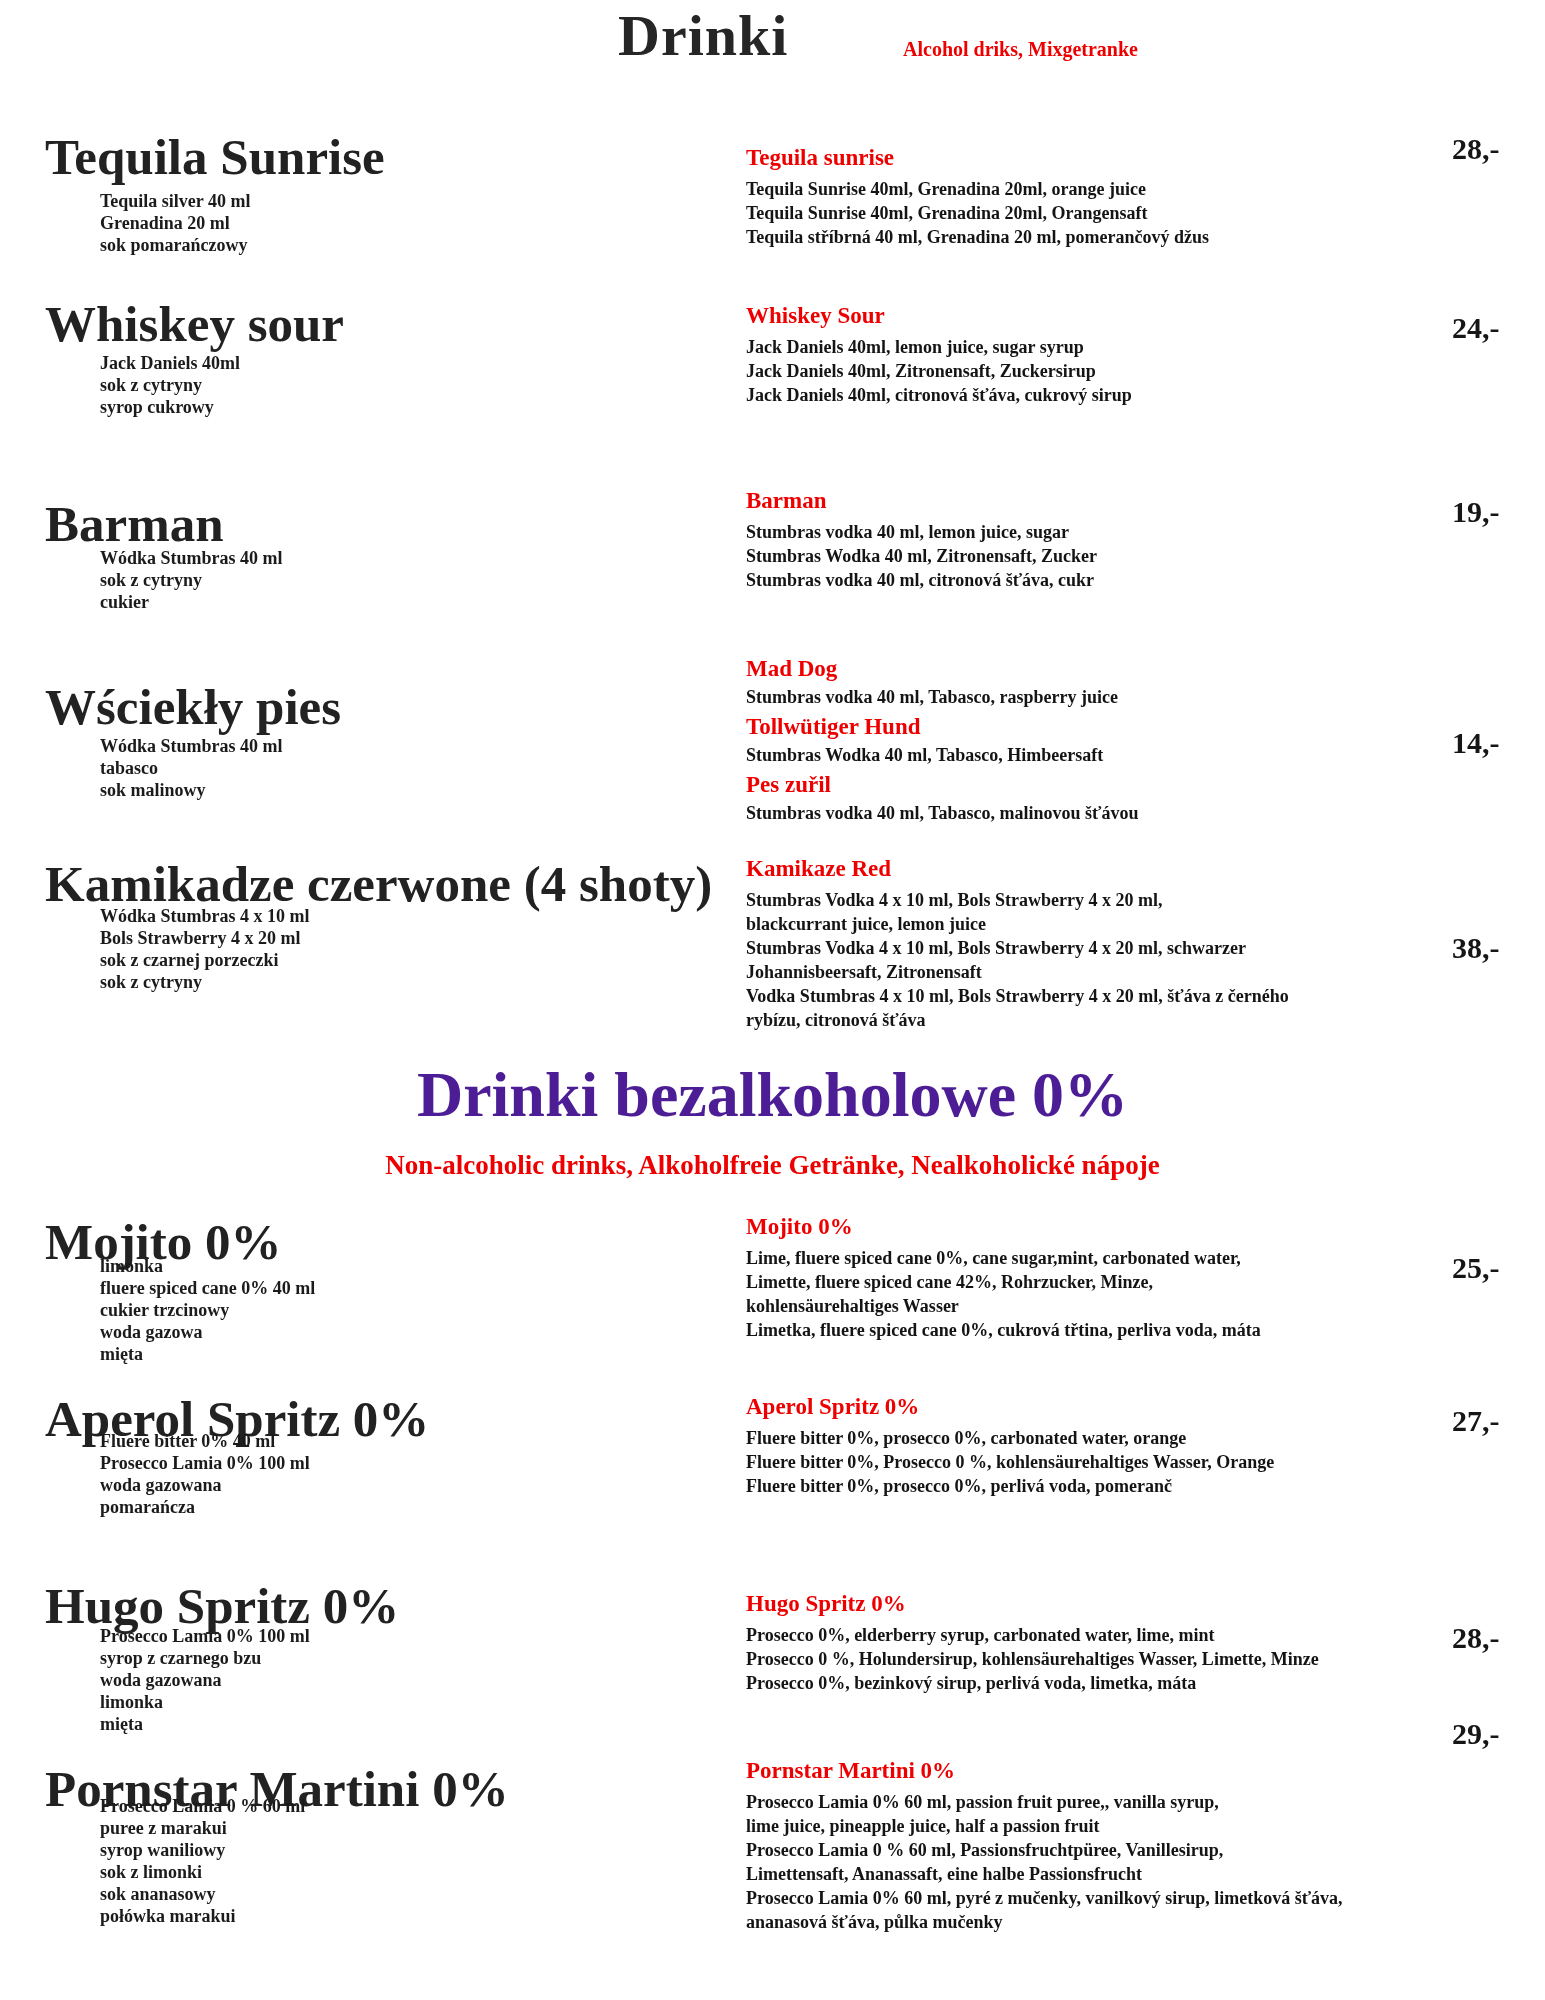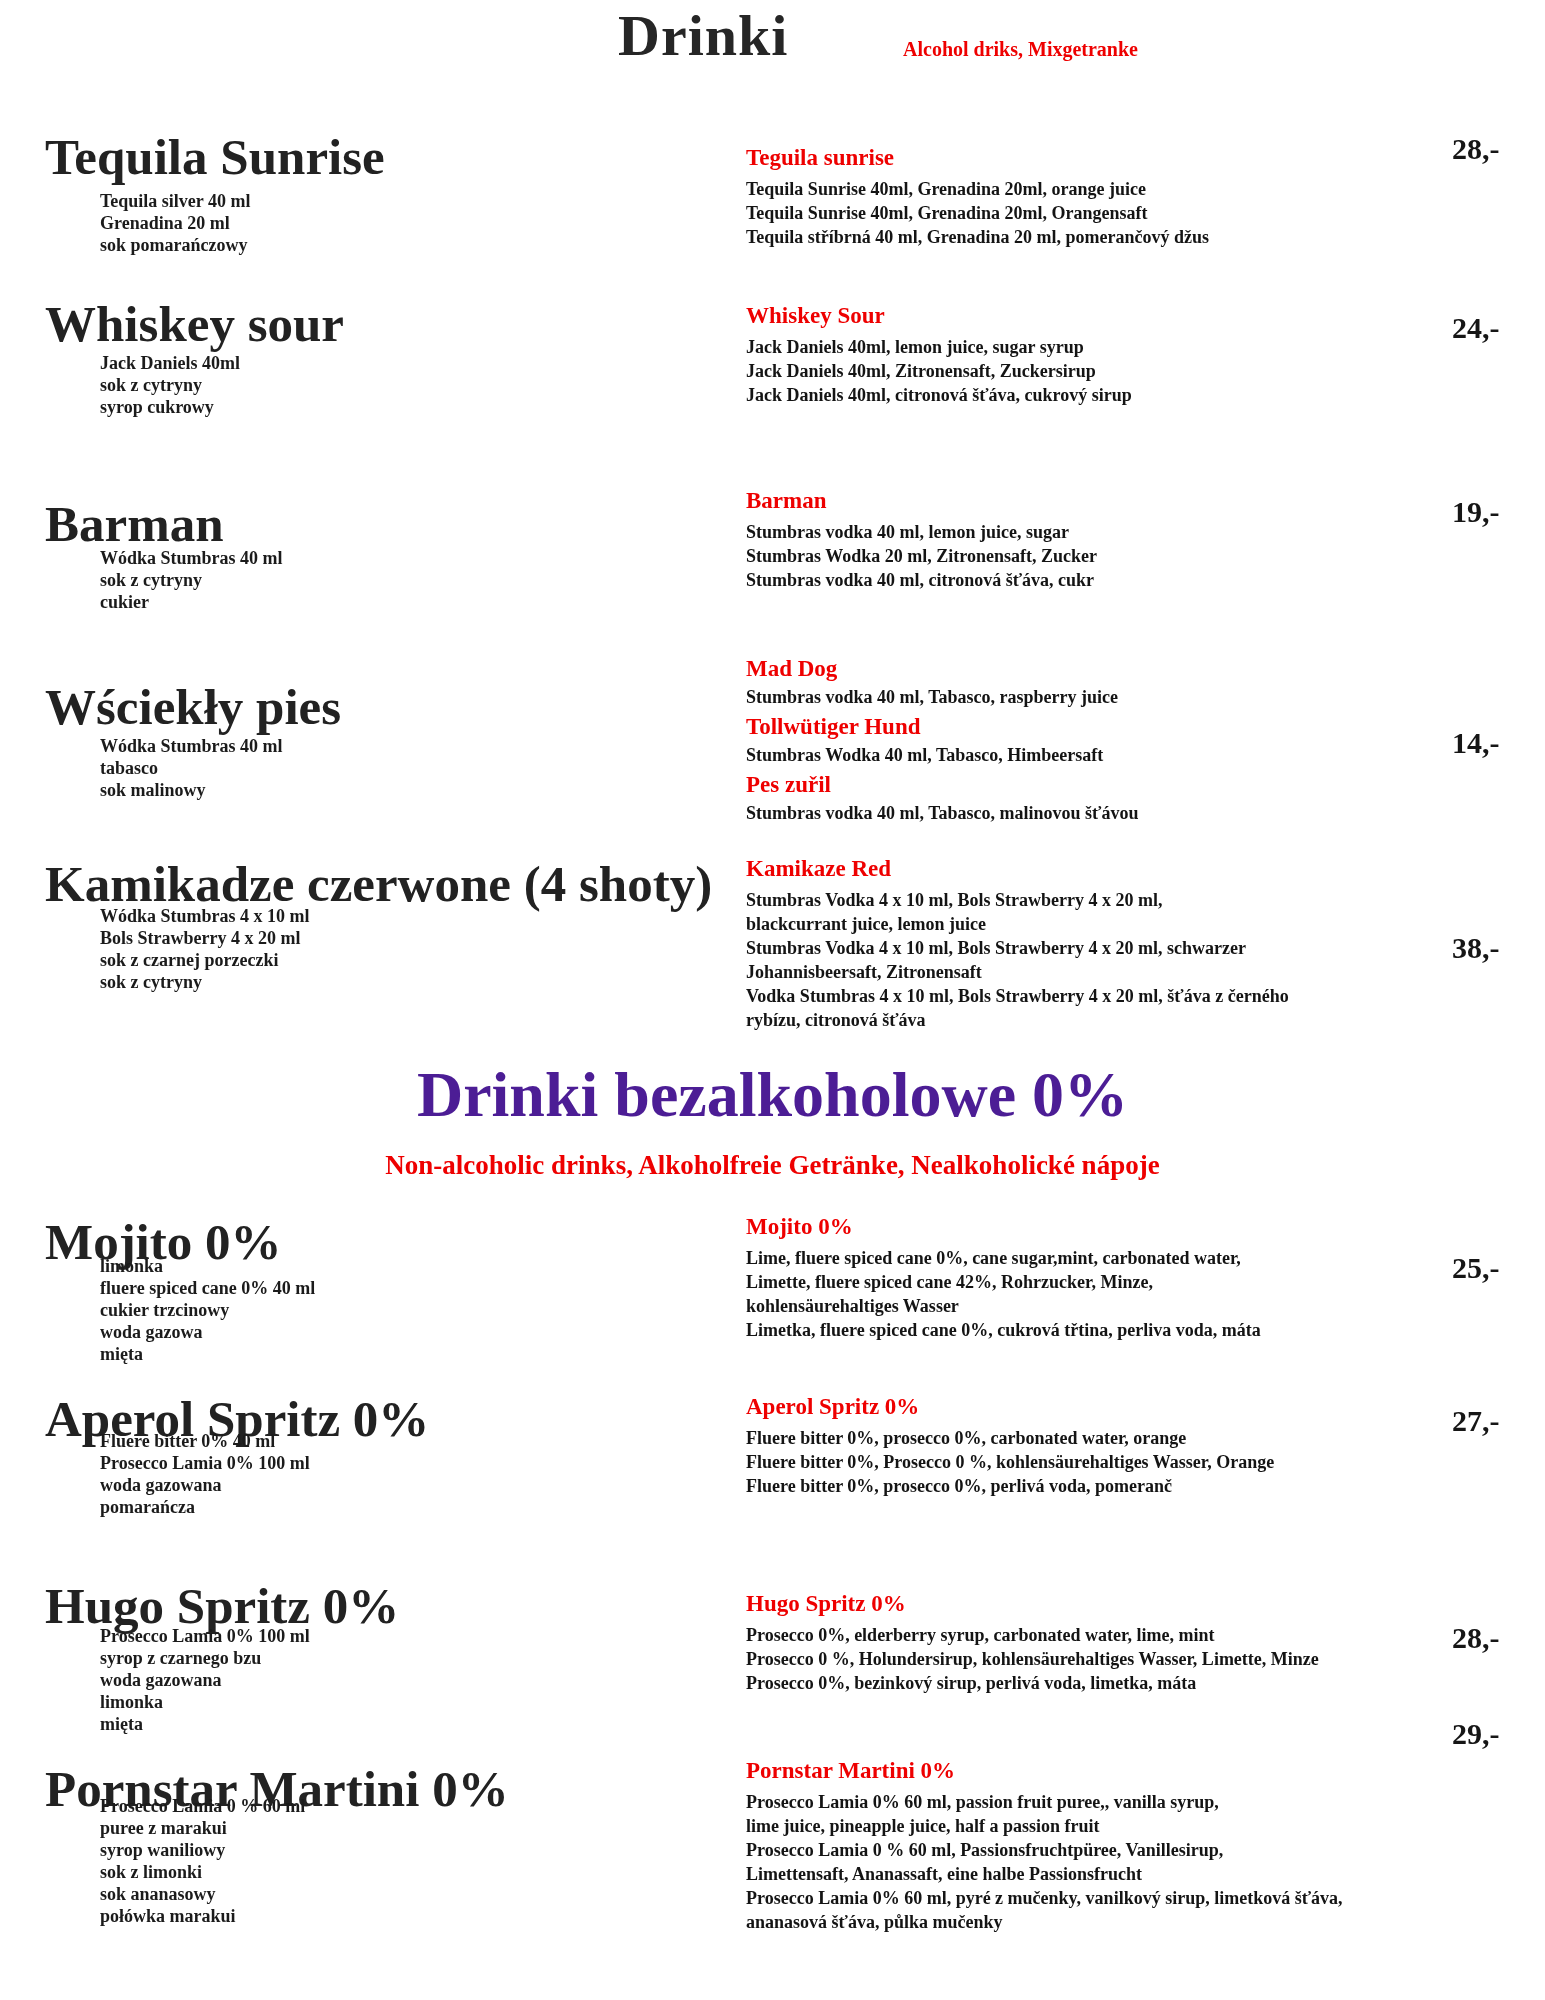--- a/index.html
+++ b/index.html
@@ -103,21 +103,21 @@
 <div class="section" id="sec-3">
     <div class="sec-title">Barman</div>
     <div class="sec-ingredients">
       <div class="ingredient-line">Wódka Stumbras 40 ml</div>
       <div class="ingredient-line">sok z cytryny</div>
       <div class="ingredient-line">cukier</div>
     </div>
     <div class="sec-middle">
       <div class="trans-heading">Barman</div>
       <div class="trans-line">Stumbras vodka 40 ml, lemon juice, sugar</div>
-      <div class="trans-line">Stumbras Wodka 20 ml, Zitronensaft, Zucker</div>
+      <div class="trans-line">Stumbras Wodka 40 ml, Zitronensaft, Zucker</div>
       <div class="trans-line">Stumbras vodka 40 ml, citronová šťáva, cukr</div>
     </div>
     <div class="sec-price">19,-</div>
   </div>
 <div class="section" id="sec-4">
     <div class="sec-title">Wściekły pies</div>
     <div class="sec-ingredients">
       <div class="ingredient-line">Wódka Stumbras 40 ml</div>
       <div class="ingredient-line">tabasco</div>
       <div class="ingredient-line">sok malinowy</div>

